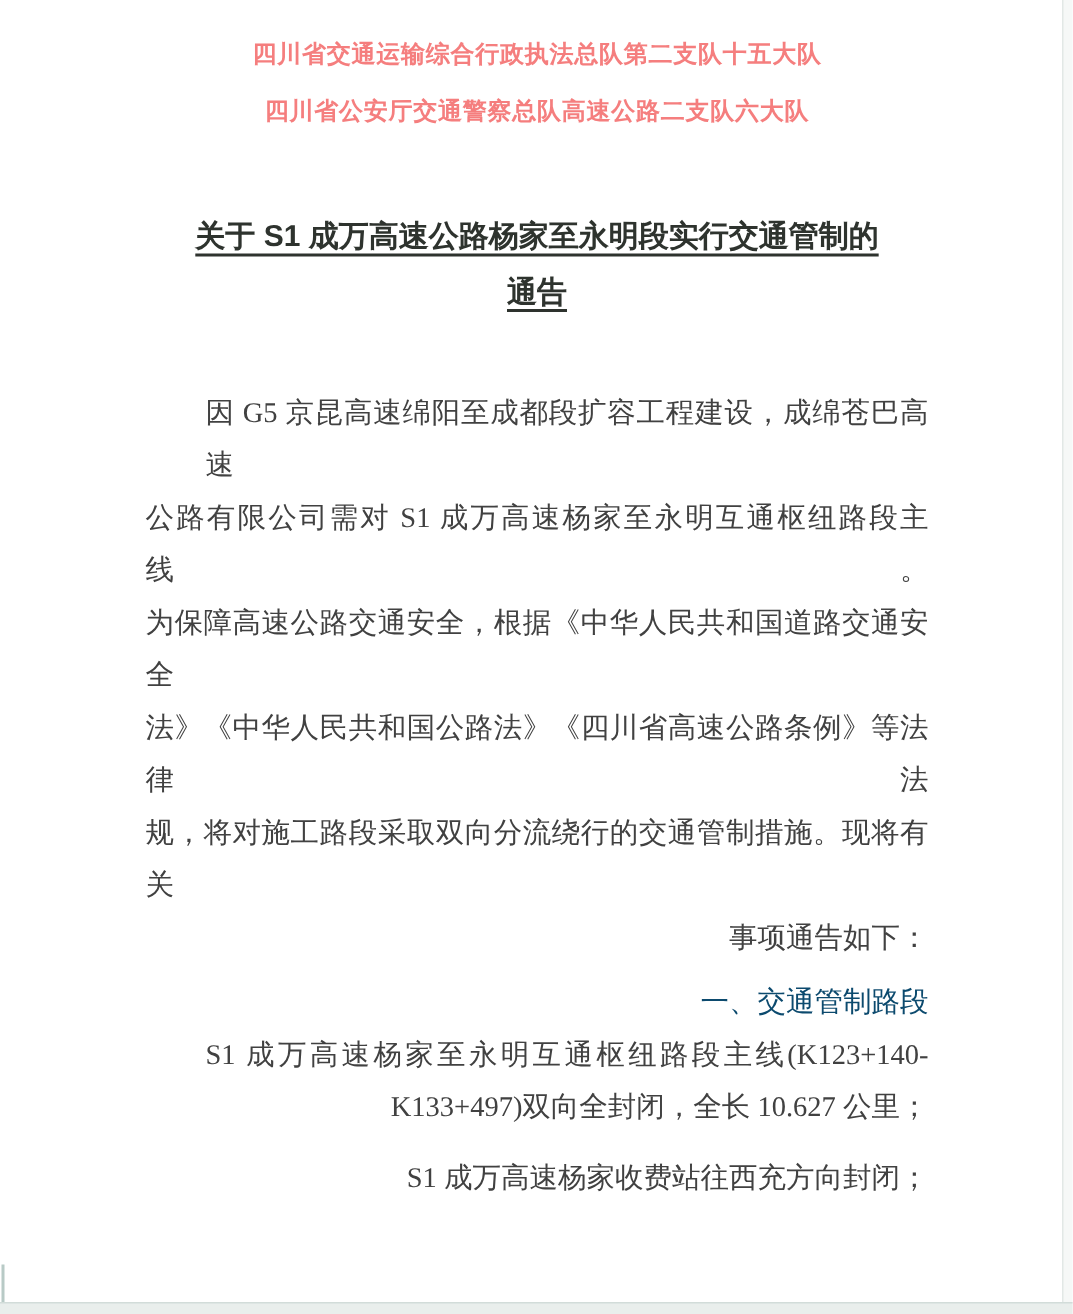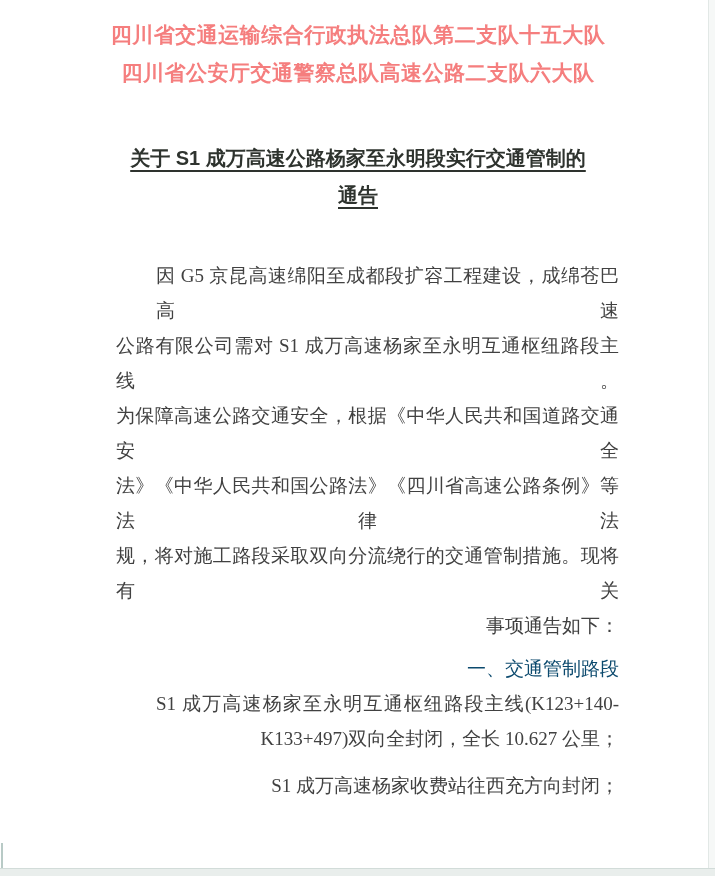--- a/index.html
+++ b/index.html
@@ -15,23 +15,23 @@
     background: #ffffff;
   }
   .content {
     position: absolute;
     left: 97px; top: 0;
     width: 522px;
   }
   
   .red-block { padding-top: 18px; }
   .red-line {
-    font-family: Liberation Mono, monospace;
+    font-family: Liberation Sans, sans-serif;
     font-weight: bold;
-    font-size: 21px;
+    font-size: 16px;
     line-height: 38px;
     text-align: center;
     white-space: nowrap;
     letter-spacing: 0.5px;
   }
   .company-line {
     margin-top: 2px;
     font-family: "Liberation Sans", "DejaVu Sans", sans-serif;
     font-weight: bold;
     font-size: 30px;
@@ -62,21 +62,21 @@
   }
   
   .body-block {
     margin-top: 44px;
     font-size: 19px;
     line-height: 35px;
     color: #414141;
   }
   .bline { min-height: 35px; text-align: right; }
   .bline.ind { padding-left: 40px; }
-  .bline.jst { text-align: justify; text-align-last: justify; margin-left: 19px; }
+  .bline.jst { text-align: justify; text-align-last: justify; }
   .bline.bld {
     font-weight: normal;
     color: #0c4a6e;
     font-family: "Liberation Serif", "DejaVu Serif", serif;
   }
   .bline.g8  { margin-top: 8px; }
   .bline.g12 { margin-top: 12px; }
   
   .right-edge {
     position: absolute; top: 0; right: 0;

